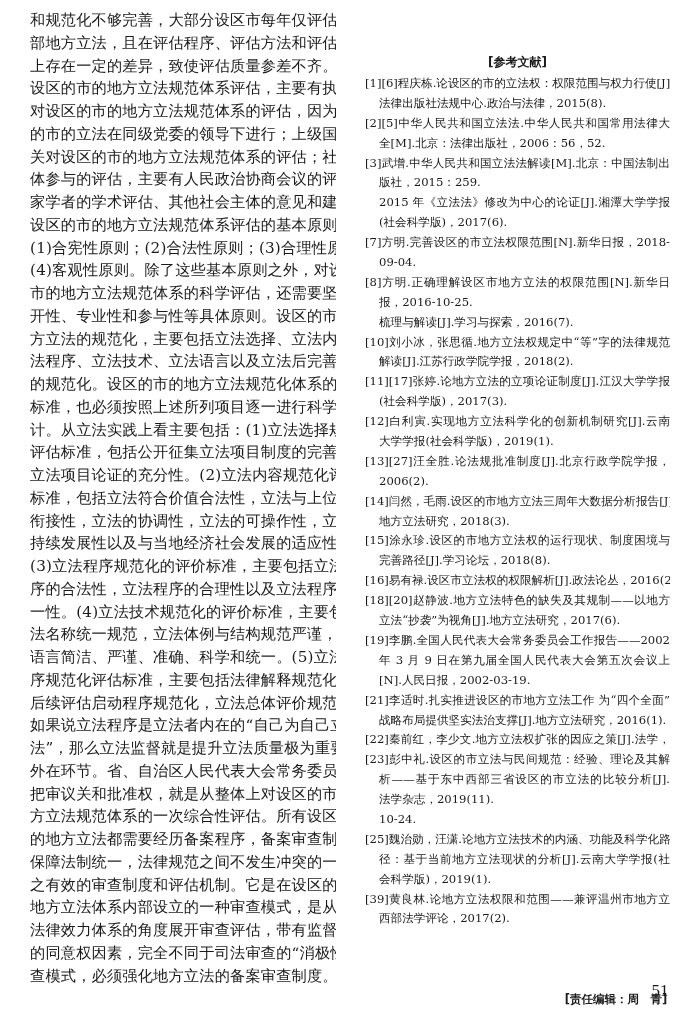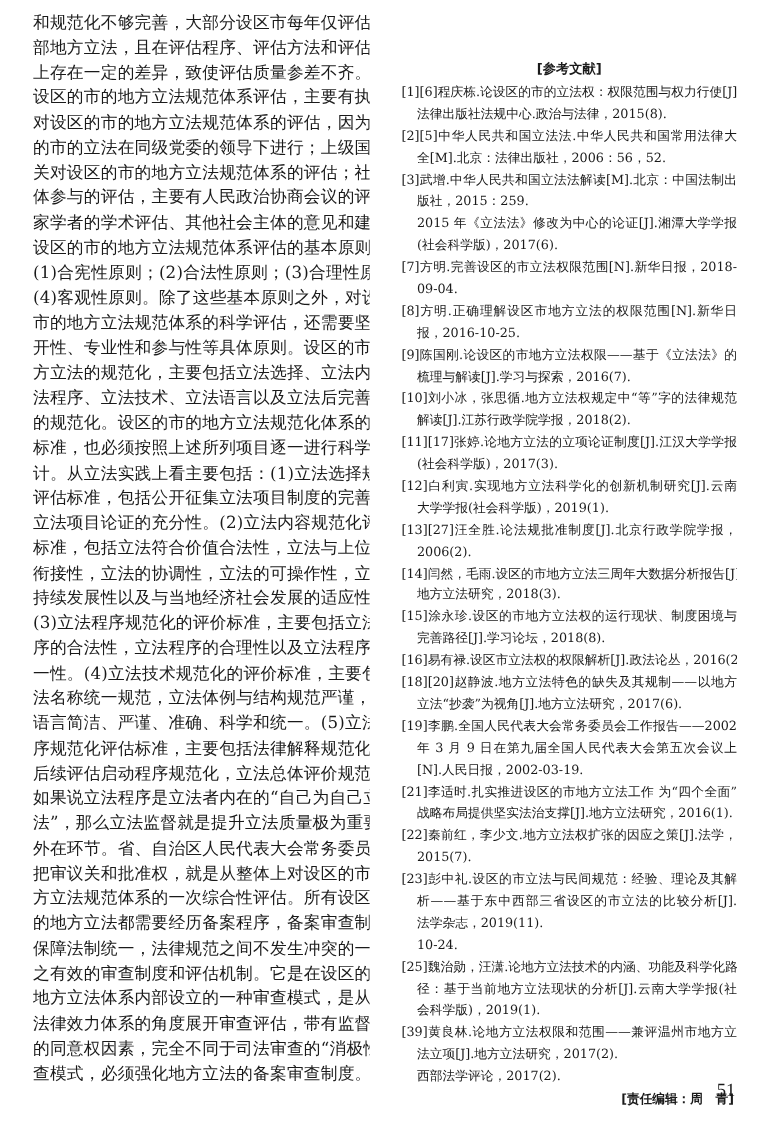--- a/index.html
+++ b/index.html
@@ -108,21 +108,20 @@
         </div>
         <div class="ref">
           <span class="rl">[7]方明.完善设区的市立法权限范围[N].新华日报，2018-</span>
           <span class="rl cont end">09-04.</span>
         </div>
         <div class="ref">
           <span class="rl">[8]方明.正确理解设区市地方立法的权限范围[N].新华日</span>
           <span class="rl cont end">报，2016-10-25.</span>
         </div>
         <div class="ref">
-          <span class="rl">[9]陈国刚.论设区的市地方立法权限——基于《立法法》的</span>
           <span class="rl cont end">梳理与解读[J].学习与探索，2016(7).</span>
         </div>
         <div class="ref">
           <span class="rl">[10]刘小冰，张思循.地方立法权规定中“等”字的法律规范</span>
           <span class="rl cont end">解读[J].江苏行政学院学报，2018(2).</span>
         </div>
         <div class="ref">
           <span class="rl">[11][17]张婷.论地方立法的立项论证制度[J].江汉大学学报</span>
           <span class="rl cont end">(社会科学版)，2017(3).</span>
         </div>
@@ -153,38 +152,36 @@
           <span class="rl">[19]李鹏.全国人民代表大会常务委员会工作报告——2002</span>
           <span class="rl cont">年 3 月 9 日在第九届全国人民代表大会第五次会议上</span>
           <span class="rl cont end">[N].人民日报，2002-03-19.</span>
         </div>
         <div class="ref">
           <span class="rl">[21]李适时.扎实推进设区的市地方立法工作 为“四个全面”</span>
           <span class="rl cont end">战略布局提供坚实法治支撑[J].地方立法研究，2016(1).</span>
         </div>
         <div class="ref">
           <span class="rl">[22]秦前红，李少文.地方立法权扩张的因应之策[J].法学，</span>
-          <span class="rl cont end">2015(7).</span>
         </div>
         <div class="ref">
           <span class="rl">[23]彭中礼.设区的市立法与民间规范：经验、理论及其解</span>
           <span class="rl cont">析——基于东中西部三省设区的市立法的比较分析[J].</span>
           <span class="rl cont end">法学杂志，2019(11).</span>
         </div>
         <div class="ref">
           <span class="rl cont end">10-24.</span>
         </div>
         <div class="ref">
           <span class="rl">[25]魏治勋，汪潇.论地方立法技术的内涵、功能及科学化路</span>
           <span class="rl cont">径：基于当前地方立法现状的分析[J].云南大学学报(社</span>
           <span class="rl cont end">会科学版)，2019(1).</span>
         </div>
         <div class="ref">
           <span class="rl">[39]黄良林.论地方立法权限和范围——兼评温州市地方立</span>
-          <span class="rl cont end">法立项[J].地方立法研究，2017(2).</span>
         </div>
         <div class="ref">
           <span class="rl cont end">西部法学评论，2017(2).</span>
         </div>
       </div>
   </div>
 
   <div class="editor">[责任编辑：周　青]</div>
   <div class="page-number">51</div>
 

